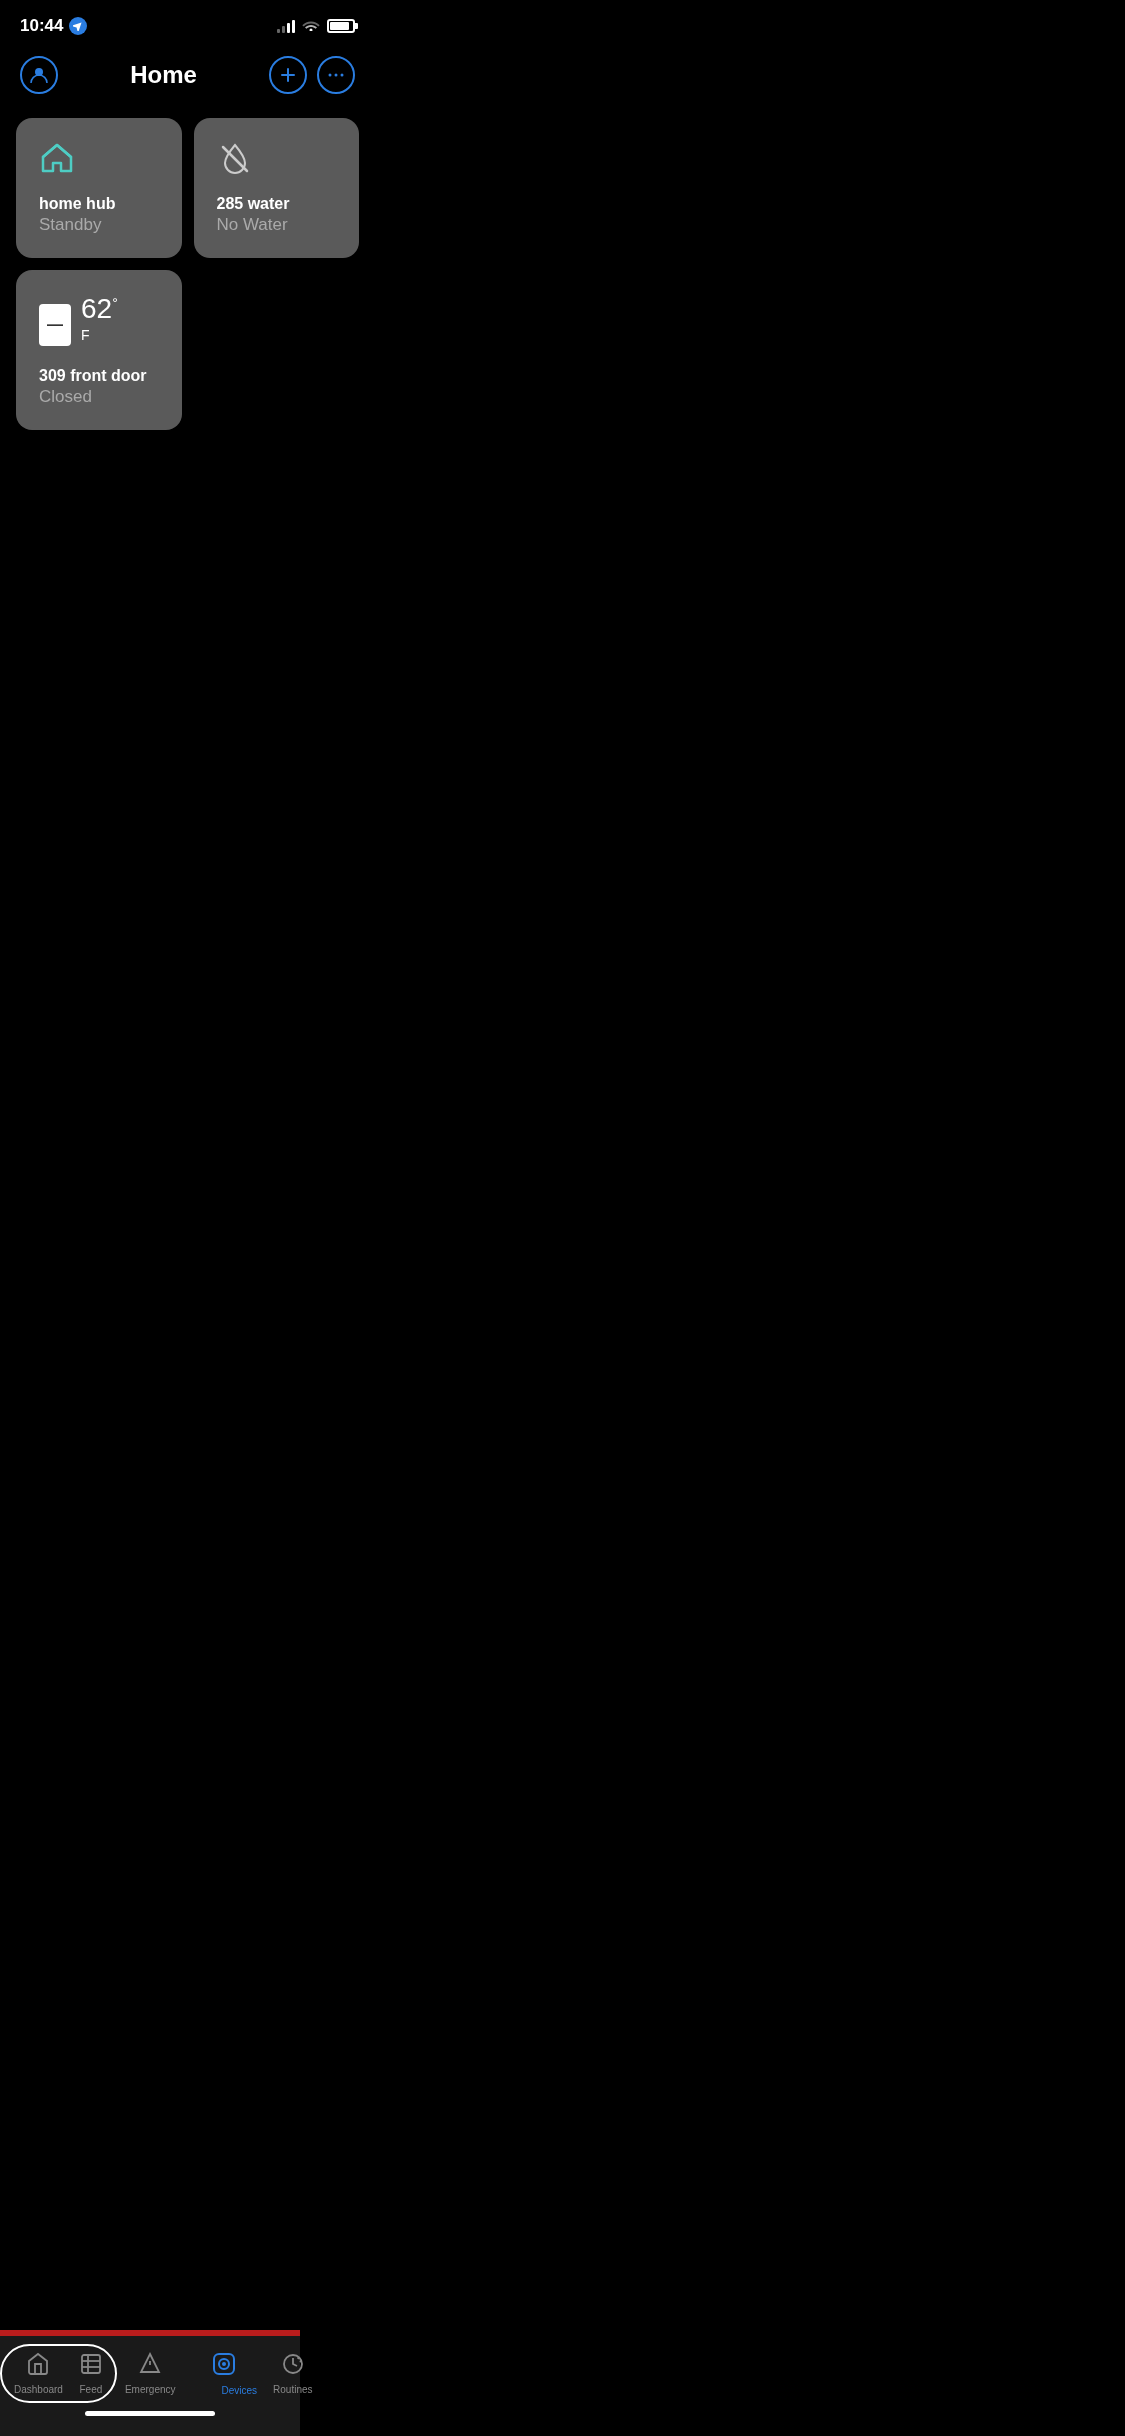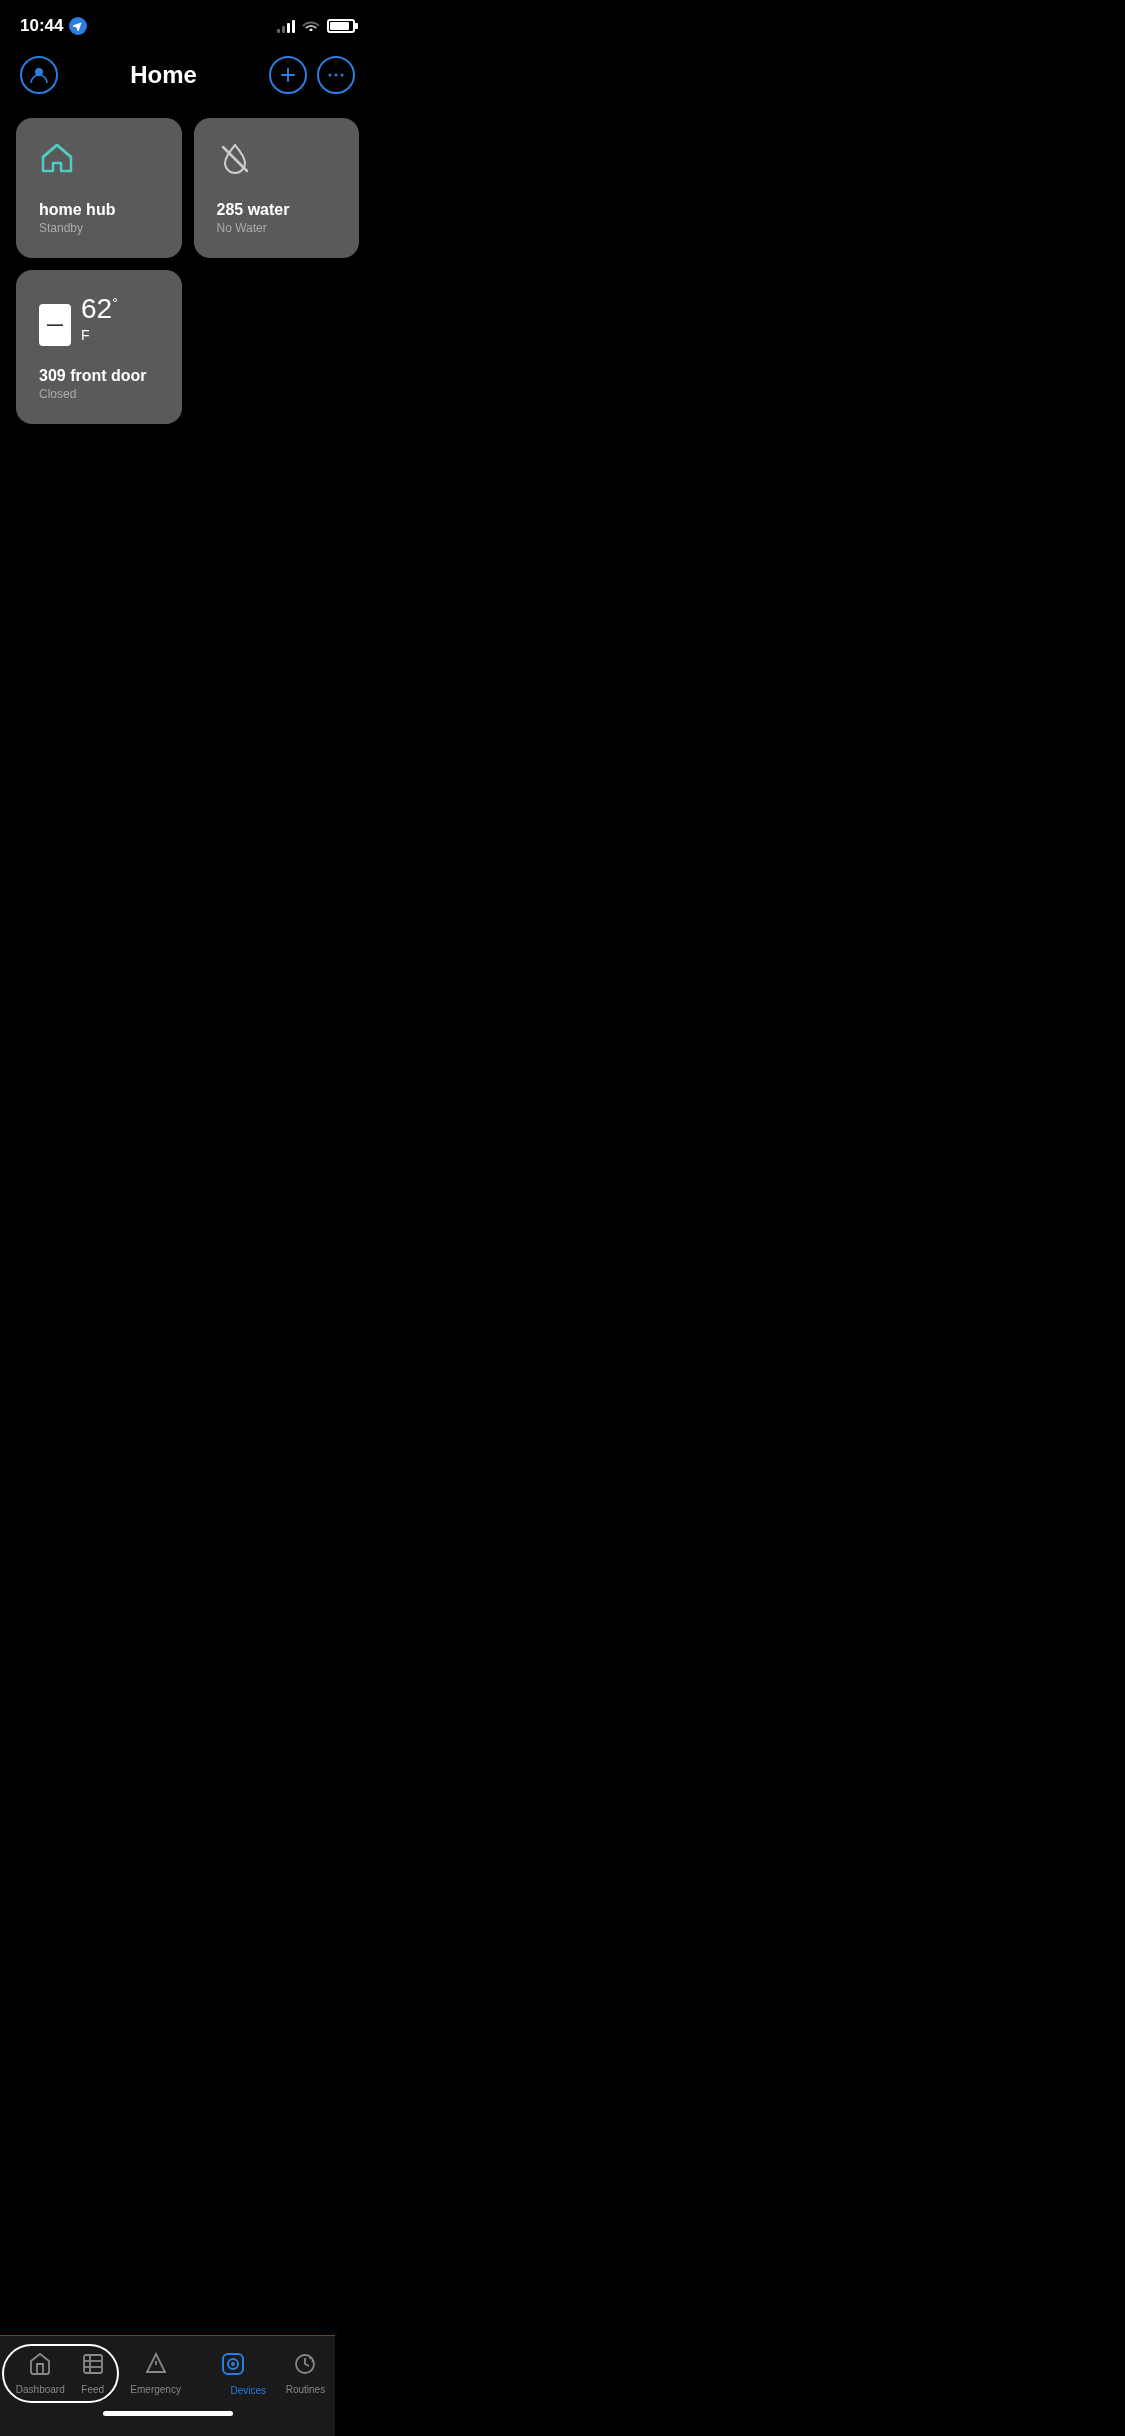--- a/index.html
+++ b/index.html
@@ -155,21 +155,21 @@
     }
 
     .card-name {
       font-size: 16px;
       font-weight: 600;
       color: #fff;
       margin-bottom: 2px;
     }
 
     .card-status {
-      font-size: 12px;
+      font-size: 17px;
       color: #aaa;
     }
 
     
     .front-door-card {
       grid-column: 1;
       grid-row: 2;
     }
 
     .door-display {
@@ -203,24 +203,24 @@
 
     .temp-display sup {
       font-size: 14px;
       vertical-align: super;
     }
 
     
     .bottom-nav {
       position: fixed;
       bottom: 0;
-      width: 335px;
+      width: 300px;
       background: #1a1a1a;
       padding: 8px 0 20px;
-      border-top: 1px solid #b91c1c;
+      border-top: 6px solid #b91c1c;
     }
 
     .nav-items {
       display: flex;
       justify-content: space-around;
       align-items: center;
     }
 
     .nav-item {
       display: flex;

